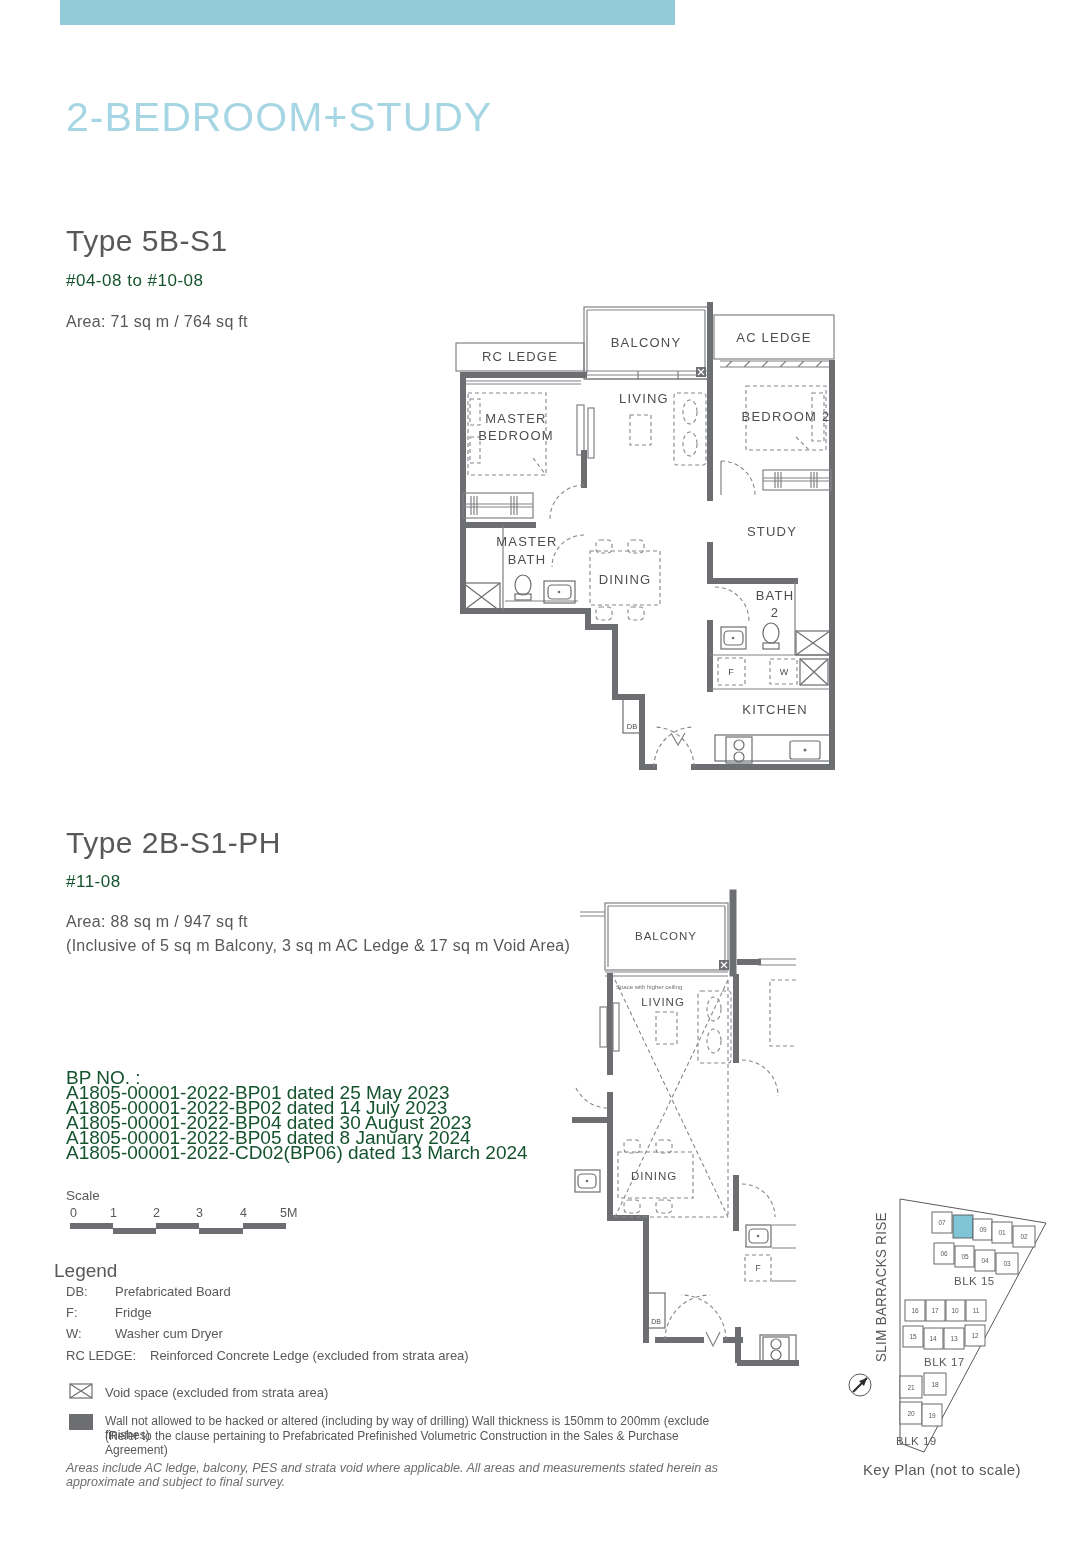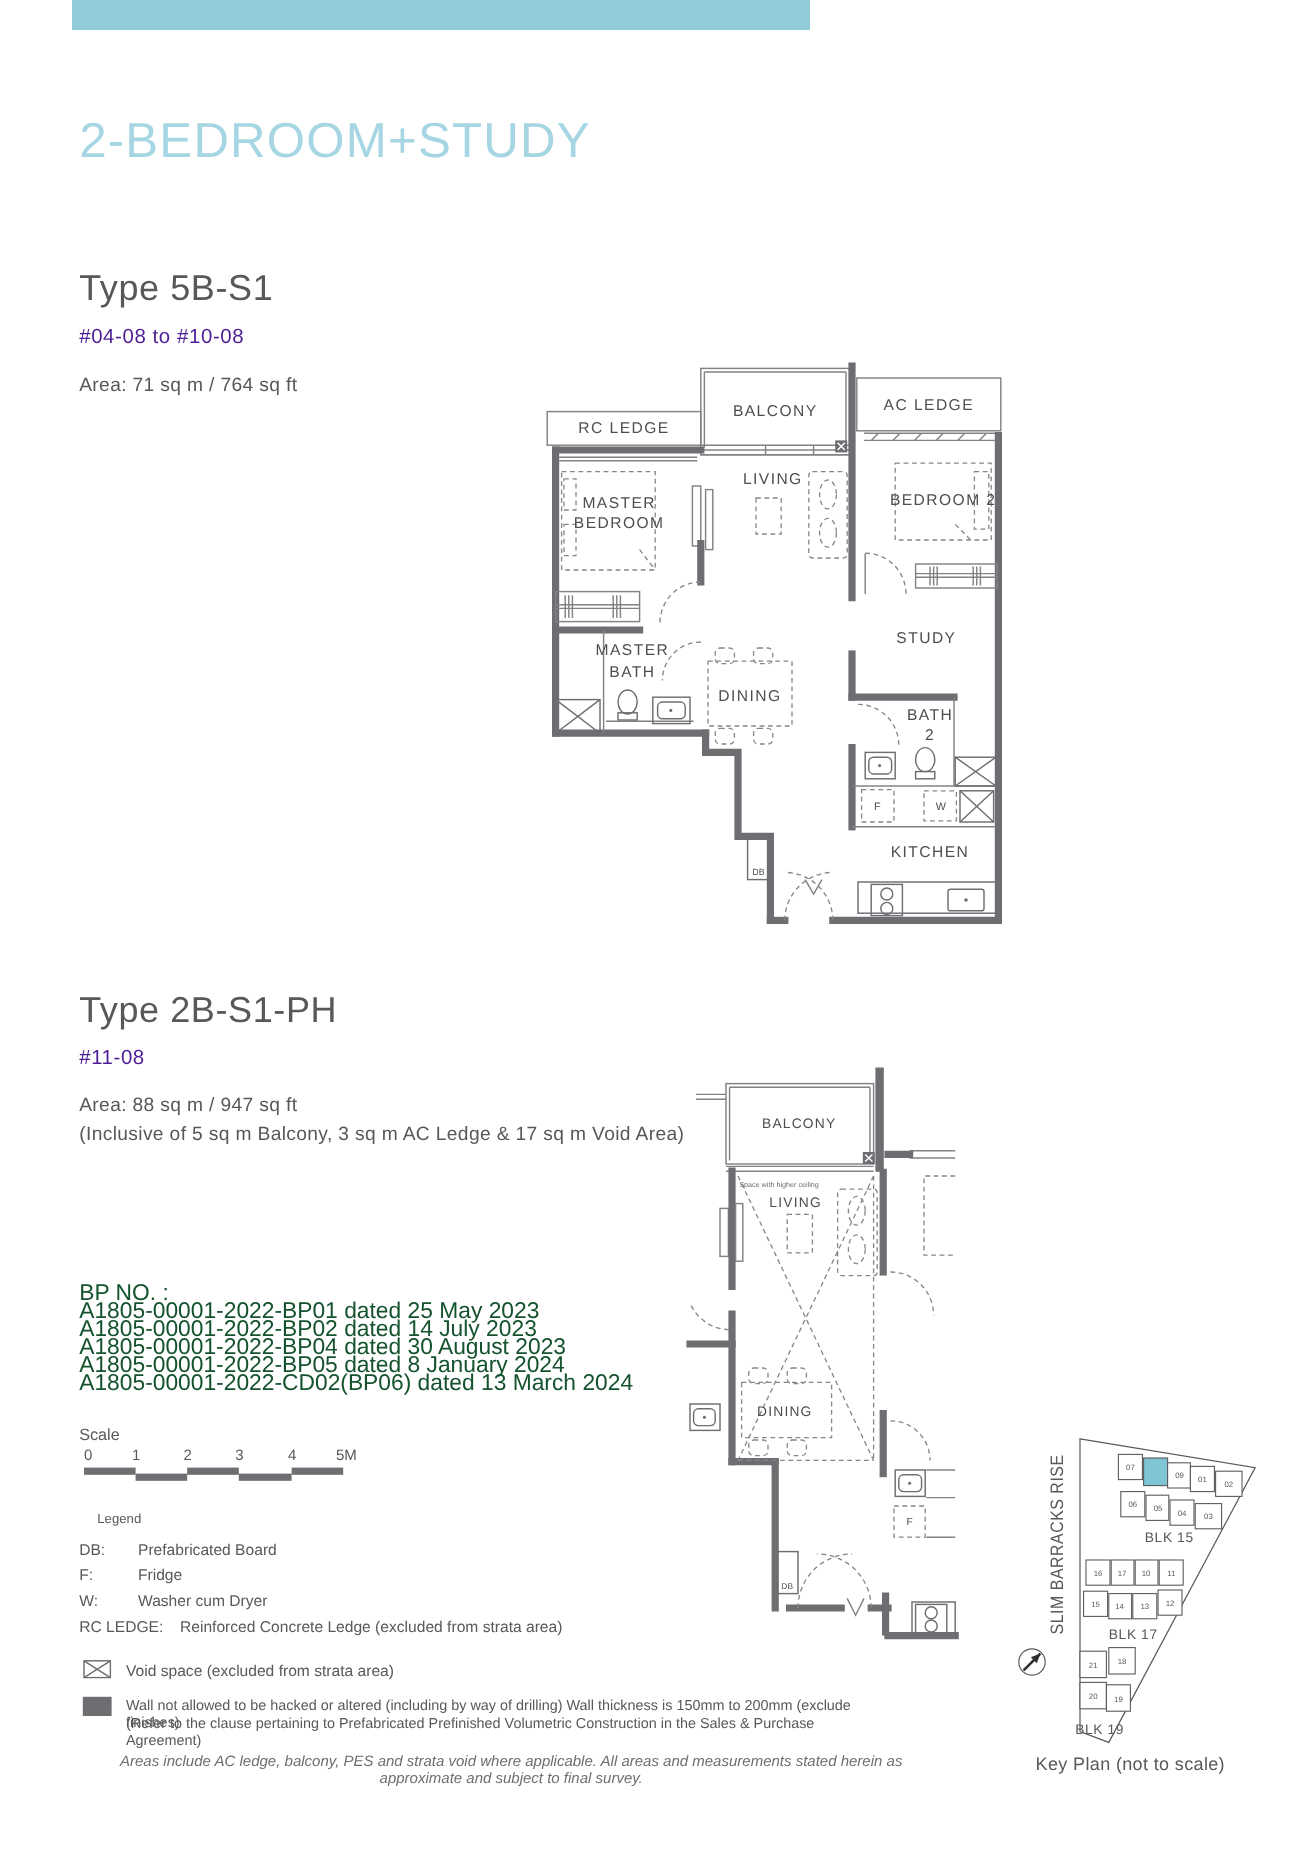--- a/index.html
+++ b/index.html
@@ -2,30 +2,30 @@
 <html><head>
 <meta charset="utf-8">
 <style>
   html,body{margin:0;padding:0;background:#fff;}
   .page{position:relative;width:1085px;height:1552px;background:#fff;overflow:hidden;
         font-family:"Liberation Sans",sans-serif;color:#58595b;border-radius:30px;}
   .abs{position:absolute;}
   .accent-bar{left:60px;top:0;width:615px;height:25px;background:#92ccd9;}
   .page-title{left:66px;top:94px;font-size:41px;font-weight:500;color:#a6d6e3;letter-spacing:1px;}
   .type-name{font-size:30px;font-weight:400;color:#57585a;letter-spacing:.5px;}
-  .units-line{font-size:17px;color:#4c1d95;letter-spacing:.5px;}
+  .units-line{font-size:17px;color:#14532d;letter-spacing:.5px;}
   .area-line{font-size:16px;color:#57585a;letter-spacing:.3px;line-height:24px;}
   .bp-block{left:66px;top:1070px;font-size:19px;line-height:15px;color:#14532d;}
   .bp-block div{margin-bottom:0px;}
   .scale-label{left:66px;top:1188px;font-size:13.5px;}
-  .legend-head{left:81px;top:1260px;font-size:11px;}
+  .legend-head{left:54px;top:1260px;font-size:19px;}
   .lg-term{font-size:13px;}
   .lg-def{font-size:13px;}
   .note-text{font-size:12px;line-height:14px;color:#57585a;}
-  .footer-note{left:66px;top:1461px;width:720px;font-size:12.5px;font-style:italic;color:#6d6e71;text-align:center;}
+  .footer-note{left:66px;top:1461px;width:720px;font-size:12.5px;font-style:italic;color:#6d6e71;}
   svg text{font-family:"Liberation Sans",sans-serif;}
   .room-lb{fill:#4d4e50;font-size:13px;letter-spacing:1.2px;}
   .room-lb2{fill:#4d4e50;font-size:11.5px;letter-spacing:1px;}
   .tiny-lb{fill:#4d4e50;font-size:9px;}
   .wall{stroke:#6d6e71;stroke-width:6;fill:none;stroke-linecap:square;}
   .wall7{stroke:#6d6e71;stroke-width:7;fill:none;stroke-linecap:square;}
   .thin{stroke:#808285;stroke-width:1.2;fill:none;}
   .thinfix{stroke:#6d6e71;stroke-width:1.2;fill:none;}
   .dash{stroke:#85878a;stroke-width:1.1;fill:none;stroke-dasharray:4 3;}
   .kp-line{stroke:#58595b;stroke-width:1;fill:none;}

